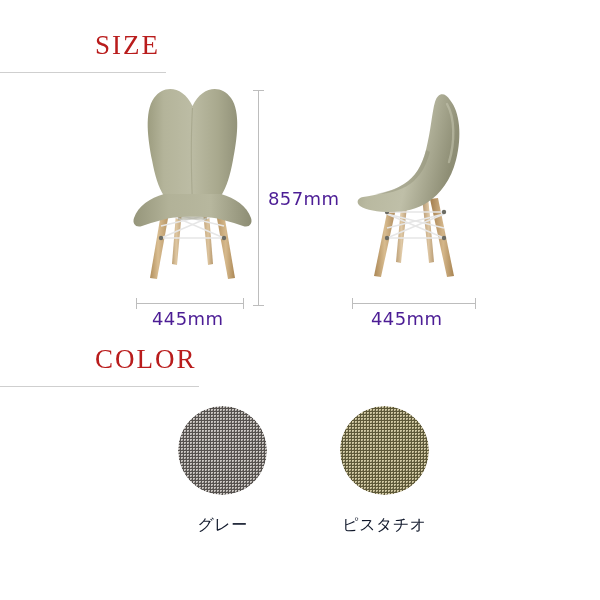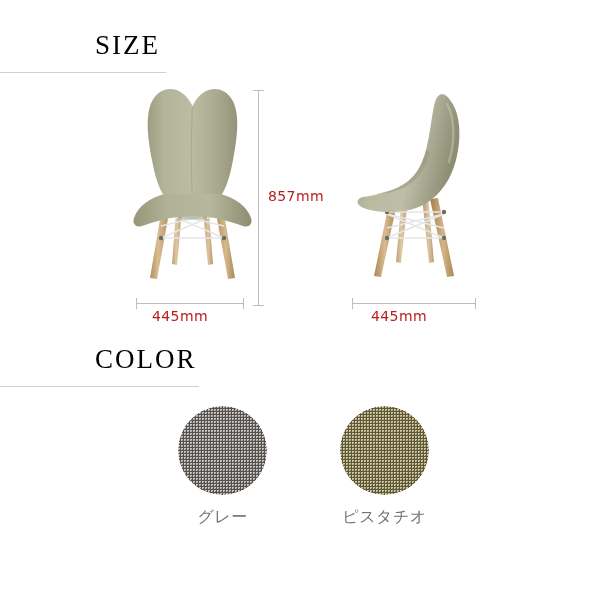--- a/index.html
+++ b/index.html
@@ -19,21 +19,21 @@
   
   .section-heading {
     position: absolute;
     left: 0;
     width: 100%;
   }
   .section-heading .title {
     font-family: "Liberation Serif", serif;
     font-size: 27px;
     letter-spacing: 2.0px;
-    color: #000000;
+    color: #b91c1c;
     line-height: 1;
     position: absolute;
     left: 95px;
     top: 0;
     white-space: nowrap;
   }
   .section-heading .rule {
     position: absolute;
     left: 0;
     top: 40px;
@@ -85,22 +85,22 @@
     height: 11px;
     width: 1px;
     background: #bdbdbd;
   }
   .dim-line-h::before { left: 0; }
   .dim-line-h::after  { right: 0; }
 
   .dim-label {
     position: absolute;
     font-family: "DejaVu Sans", sans-serif;
-    font-size: 14px;
-    color: #b91c1c;
+    font-size: 18px;
+    color: #4c1d95;
     letter-spacing: 0.4px;
     white-space: nowrap;
   }
 
   #dim-height-line { left: 258px; top: 90px; height: 216px; }
   #dim-height-label { left: 268px; top: 188px; }
 
   #dim-width-front-line { left: 136px; top: 303px; width: 108px; }
   #dim-width-front-label { left: 152px; top: 308px; }
 
@@ -123,24 +123,24 @@
     position: relative;
     overflow: hidden;
   }
   .swatch-disc .weave {
     position: absolute;
     inset: 0;
     border-radius: 50%;
   }
 
   .swatch-label {
-    margin-top: 10px;
+    margin-top: 18px;
     font-family: "DejaVu Sans", sans-serif;
     font-size: 16px;
-    color: #737373;
+    color: #0f172a;
     line-height: 1.45;
     letter-spacing: 0.5px;
   }
   .swatch-label .line2 { display: block; }
 </style>
 </head>
 <body>
 
 <div class="section-heading" id="heading-size">
   <div class="title">SIZE</div>

